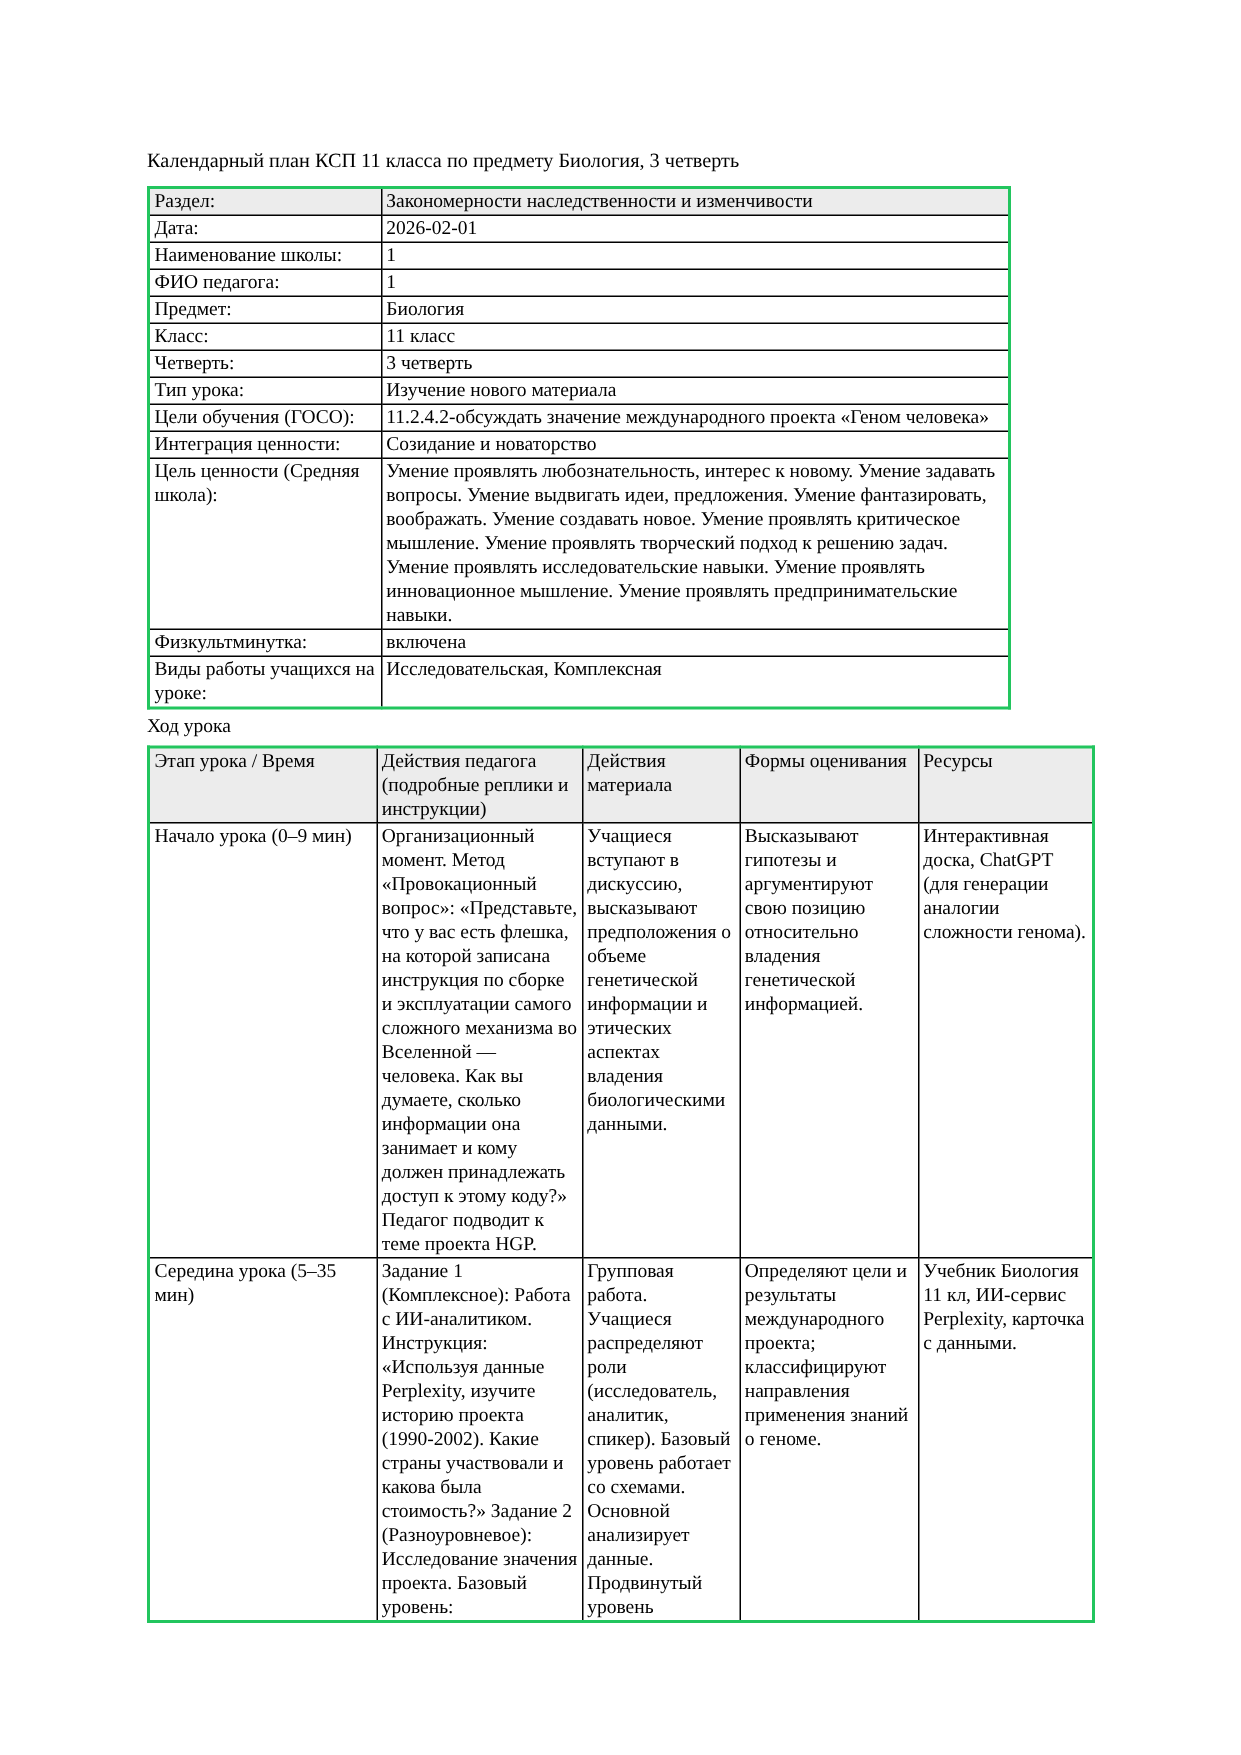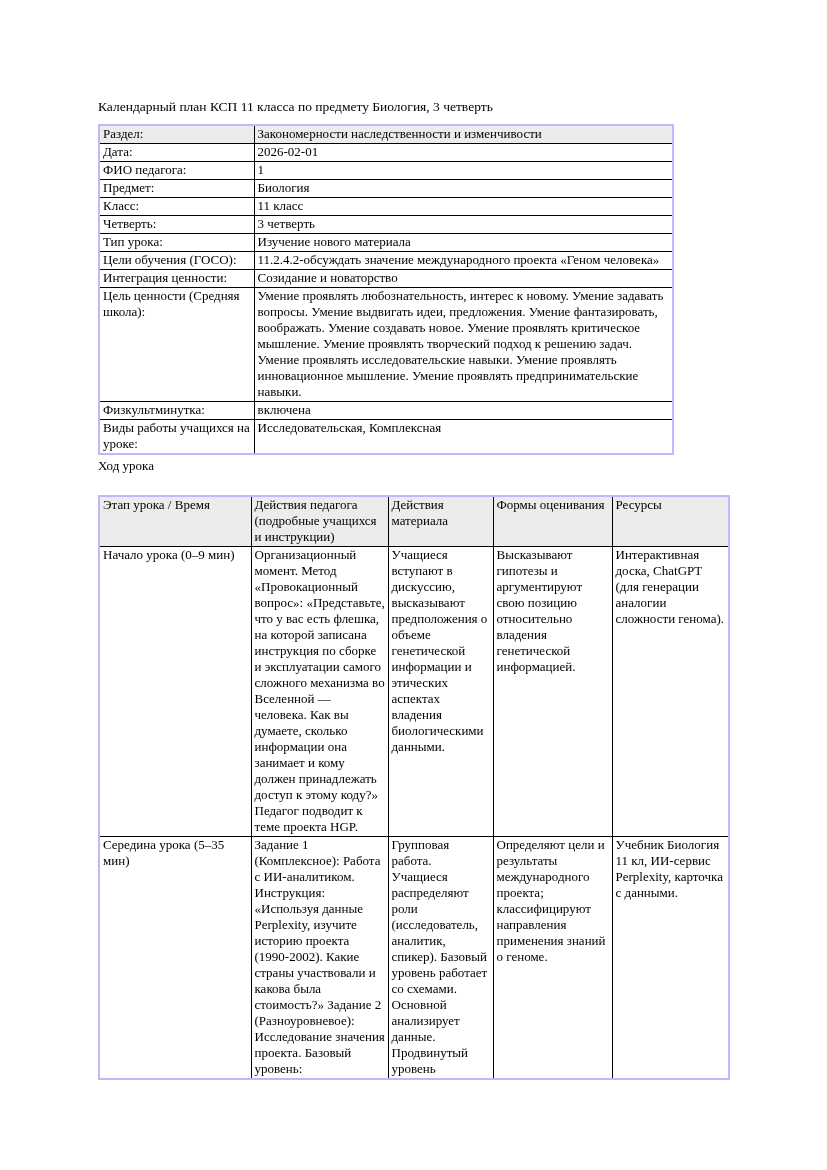--- a/index.html
+++ b/index.html
@@ -25,36 +25,36 @@
     white-space: nowrap;
   }
   table {
     border-collapse: collapse;
     width: 100%;
     table-layout: fixed;
   }
   table, td, th {
     border: 1px solid #000000;
   }
-  .outer { border: 2px solid #c4b5fd; }
+  .outer { border: 2px solid #22c55e; }
   td, th {
     font-size: 13px;
     line-height: 1.23;
     font-weight: normal;
     text-align: left;
     vertical-align: top;
     padding: 0px 2px 1px 3px;
     word-wrap: break-word;
   }
   .hdr { background: #ececec; }
   .section-heading {
     font-size: 13px;
     line-height: 1.2;
     margin-top: 3px;
-    margin-bottom: 22px;
+    margin-bottom: 6px;
   }
   
   .info-c1 { width: 155px; }
   
   .l-c1 { width: 152px; }
   .l-c2 { width: 137px; }
   .l-c3 { width: 105px; }
   .l-c4 { width: 119px; }
   .l-c5 { width: 117px; }
 </style>
@@ -71,20 +71,24 @@
         <col>
       </colgroup>
     <tbody>
       <tr>
         <td class="hdr">Раздел:</td>
         <td class="hdr">Закономерности наследственности и изменчивости</td>
       </tr>
       <tr>
         <td>Дата:</td>
         <td>2026-02-01</td>
+      </tr>
+      <tr>
+        <td>Наименование школы:</td>
+        <td>1</td>
       </tr>
       <tr>
         <td>ФИО педагога:</td>
         <td>1</td>
       </tr>
       <tr>
         <td>Предмет:</td>
         <td>Биология</td>
       </tr>
       <tr>
@@ -128,21 +132,21 @@
     <colgroup>
       <col class="l-c1">
         <col class="l-c2">
         <col class="l-c3">
         <col class="l-c4">
         <col class="l-c5">
     </colgroup>
     <tbody>
       <tr>
         <th class="hdr">Этап урока / Время</th>
-        <th class="hdr">Действия педагога (подробные учащихся и инструкции)</th>
+        <th class="hdr">Действия педагога (подробные реплики и инструкции)</th>
         <th class="hdr">Действия материала</th>
         <th class="hdr">Формы оценивания</th>
         <th class="hdr">Ресурсы</th>
       </tr>
       <tr>
         <td>Начало урока (0–9 мин)</td>
         <td>Организационный момент. Метод «Провокационный вопрос»: «Представьте, что у вас есть флешка, на которой записана инструкция по сборке и эксплуатации самого сложного механизма во Вселенной — человека. Как вы думаете, сколько информации она занимает и кому должен принадлежать доступ к этому коду?» Педагог подводит к теме проекта HGP.</td>
         <td>Учащиеся вступают в дискуссию, высказывают предположения о объеме генетической информации и этических аспектах владения биологическими данными.</td>
         <td>Высказывают гипотезы и аргументируют свою позицию относительно владения генетической информацией.</td>
         <td>Интерактивная доска, ChatGPT (для генерации аналогии сложности генома).</td>

